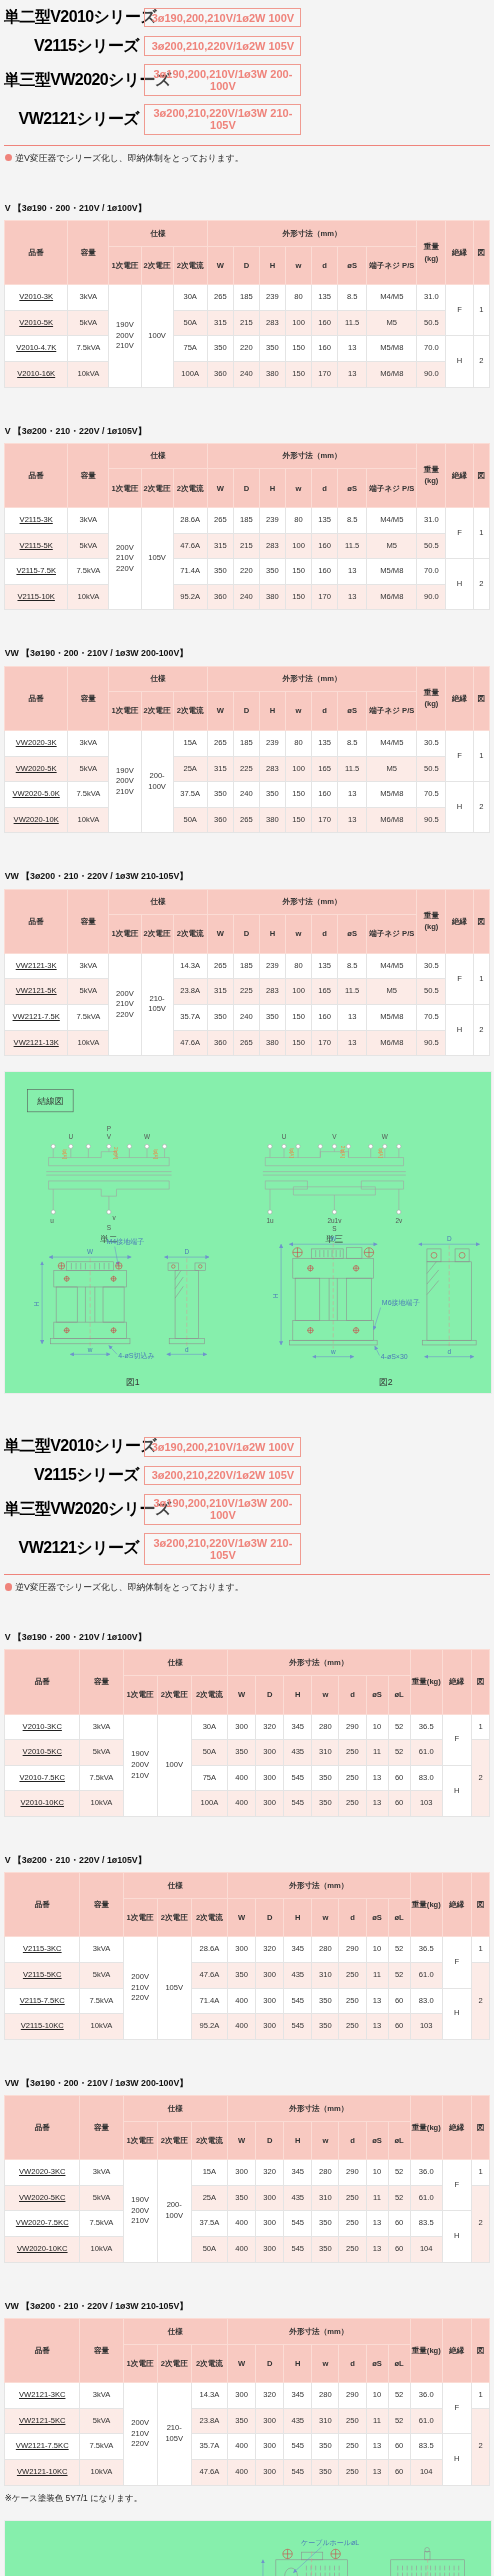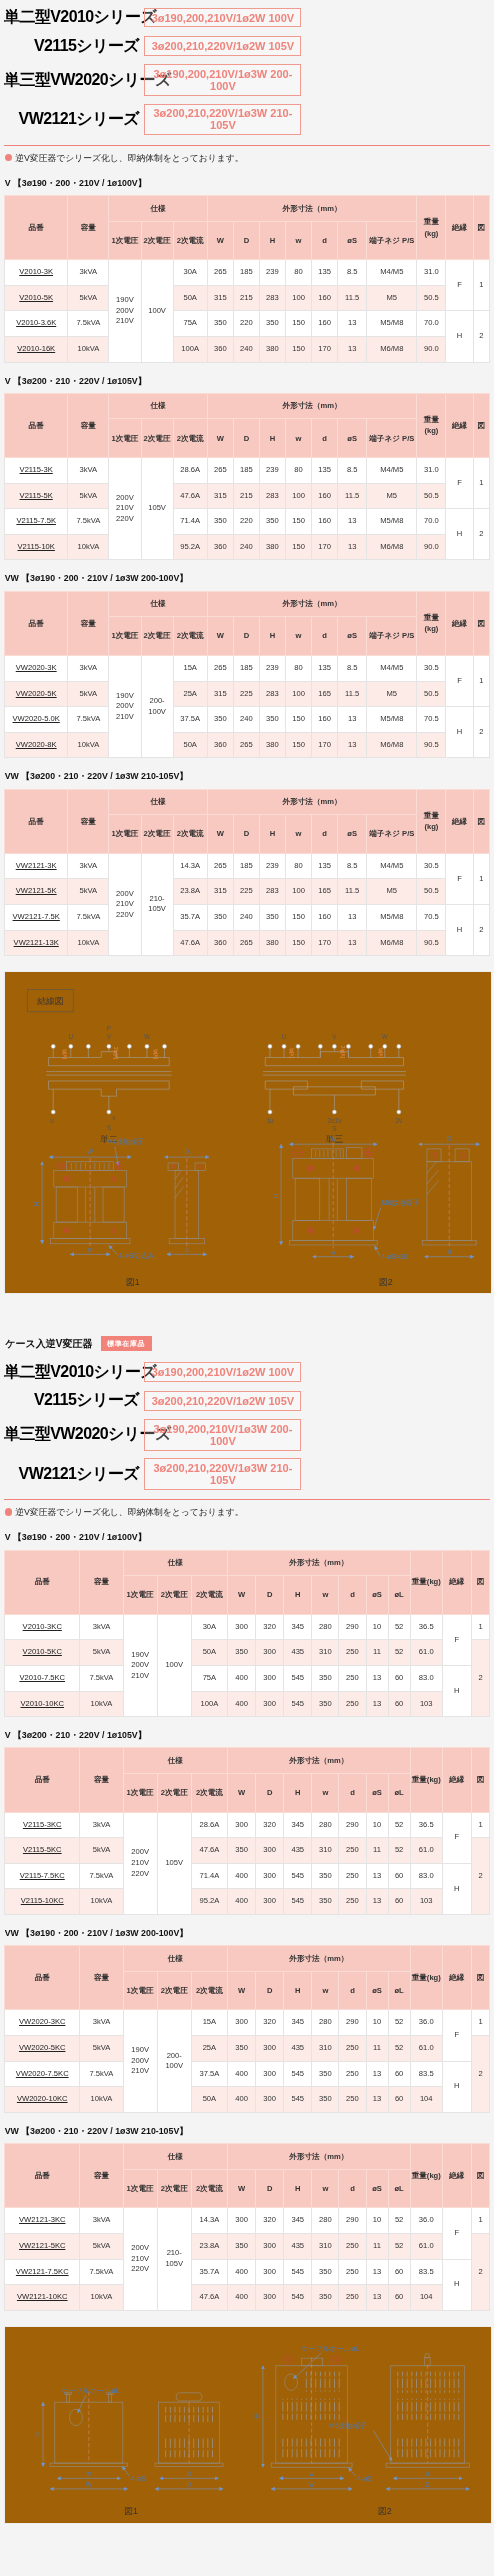--- a/index.html
+++ b/index.html
@@ -11,34 +11,34 @@
   .badge{background:#f2837b;color:#fff;font-size:7px;font-weight:bold;padding:2.3px 6.5px;margin-left:8.2px;letter-spacing:0.6px;}
 
   .series-row{display:flex;align-items:center;margin-bottom:7.6px;}
   .s-name{width:135px;text-align:right;font-size:16px;font-weight:bold;color:#000;margin-right:5.3px;letter-spacing:-0.6px;white-space:nowrap;}
   .s-spec{width:155px;border:0.6px solid #f09a90;color:#ef837b;font-size:11px;font-weight:bold;text-align:center;padding:2.9px 0;background:rgba(255,255,255,0.25);}
 
   .divider{border:none;border-top:1.2px solid #ef837b;margin:9.4px 0 7px;}
   .bullet{font-size:8.8px;margin:0 0 3.5px 0.6px;}
   .dot{display:inline-block;width:7.6px;height:7.6px;border-radius:50%;background:#ef837b;margin-right:2.9px;vertical-align:-0.6px;}
 
-  .tbl-slot{margin-top:13px;}
+  .tbl-slot{margin-top:38px;}
   .tbl-heading{font-size:8.8px;font-weight:bold;color:#111;margin:0 0 5.3px 0.6px;}
 
   table.spec-table{width:486px;border-collapse:collapse;table-layout:fixed;background:#fff;font-size:7.6px;color:#333;border:0.6px solid #e0dad8;}
   table.spec-table th{background:#f8c9c1;font-weight:bold;border:0.6px solid #fbdcd5;padding:1.8px 0.6px;line-height:1.5;}
   table.spec-table thead tr:first-child th{height:21px;}
   table.spec-table thead tr:last-child th{height:34px;}
   table.spec-table td{border:0.6px solid #e4e4e4;text-align:center;height:24.6px;padding:0 1.2px;line-height:1.4;background:#fff;}
   table.spec-table tr.alt td{background:#fcebe7;}
   table.spec-table td.wh{background:#fff;}
   .plink{text-decoration:underline;cursor:pointer;color:#222;}
 
   .note{font-size:8.5px;margin:7px 0 0 0.6px;color:#222;}
-  .panel{background:#a16207;width:486px;margin:15.2px auto 0;border:0.6px solid #ececec;}
+  .panel{background:#86efac;width:486px;margin:15.2px auto 0;border:0.6px solid #ececec;}
   .sec2{margin-top:42px;}
 
   
   .panel svg{display:block;}
   .panel svg text{font-family:"Liberation Sans","DejaVu Sans",sans-serif;}
   .ln{stroke:#8f8f8f;fill:none;stroke-width:1;}
   .wl{stroke:#a2a2a2;fill:none;stroke-width:1;}
   .wlf{stroke:#a2a2a2;fill:#fff;stroke-width:1;}
   .dim{stroke:#6f93cc;stroke-width:1;fill:none;}
   .dtx{fill:#4a79b8;font-size:11px;text-anchor:middle;}
@@ -146,21 +146,21 @@
               <td>315</td>
               <td>215</td>
               <td>283</td>
               <td>100</td>
               <td>160</td>
               <td>11.5</td>
               <td>M5</td>
               <td>50.5</td>
             </tr>
             <tr>
-              <td><span class="plink">V2010-3.6K</span></td>
+              <td><span class="plink">V2010-4.7K</span></td>
               <td>7.5kVA</td>
               <td>75A</td>
               <td>350</td>
               <td>220</td>
               <td>350</td>
               <td>150</td>
               <td>160</td>
               <td>13</td>
               <td>M5/M8</td>
               <td>70.0</td>
@@ -371,21 +371,21 @@
               <td>350</td>
               <td>150</td>
               <td>160</td>
               <td>13</td>
               <td>M5/M8</td>
               <td>70.5</td>
               <td class="wh" rowspan="2">H</td>
               <td class="wh" rowspan="2">2</td>
             </tr>
             <tr class="alt">
-              <td><span class="plink">VW2020-8K</span></td>
+              <td><span class="plink">VW2020-10K</span></td>
               <td>10kVA</td>
               <td>50A</td>
               <td>360</td>
               <td>265</td>
               <td>380</td>
               <td>150</td>
               <td>170</td>
               <td>13</td>
               <td>M6/M8</td>
               <td>90.5</td>
@@ -674,24 +674,20 @@
           <rect x="6" y="158" width="92" height="8" class="ln"></rect>
           <text x="52" y="182" class="dtx">d</text>
           <line x1="10" y1="186" x2="94" y2="186" class="dim" marker-start="url(#ar1)" marker-end="url(#ar1)"></line>
         </g>
         <text x="650" y="534" class="cap">図2</text>
       </svg>
     </div>
   </section>
 
   <section class="sec2">
-    <div class="sec-title-row">
-      <span class="sec-title">ケース入逆V変圧器</span>
-      <span class="badge">標準在庫品</span>
-    </div>
 
     <div>
       <div class="series-row">
         <div class="s-name">単二型V2010シリーズ</div>
         <div class="s-spec">3ø190,200,210V/1ø2W 100V</div>
       </div>
       <div class="series-row">
         <div class="s-name">V2115シリーズ</div>
         <div class="s-spec">3ø200,210,220V/1ø2W 105V</div>
       </div>
@@ -1122,20 +1118,21 @@
               <td>350</td>
               <td>250</td>
               <td>13</td>
               <td>60</td>
               <td>104</td>
             </tr>
           </tbody>
         </table>
       </div>
 
+    <p class="note">※ケース塗装色 5Y7/1 になります。</p>
 
     <div class="panel">
       <svg width="486" height="196" viewBox="0 0 829 334">
         <defs>
           <marker id="ar2" viewBox="0 0 10 10" refX="9" refY="5" markerWidth="7" markerHeight="7" orient="auto-start-reverse">
             <path d="M0,0L10,5L0,10z" fill="#6f93cc"></path>
           </marker>
           <pattern id="vent" patternUnits="userSpaceOnUse" width="8" height="20">
             <line x1="4" y1="2" x2="4" y2="18" stroke="#9a9a9a" stroke-width="1.2"></line>
           </pattern>

